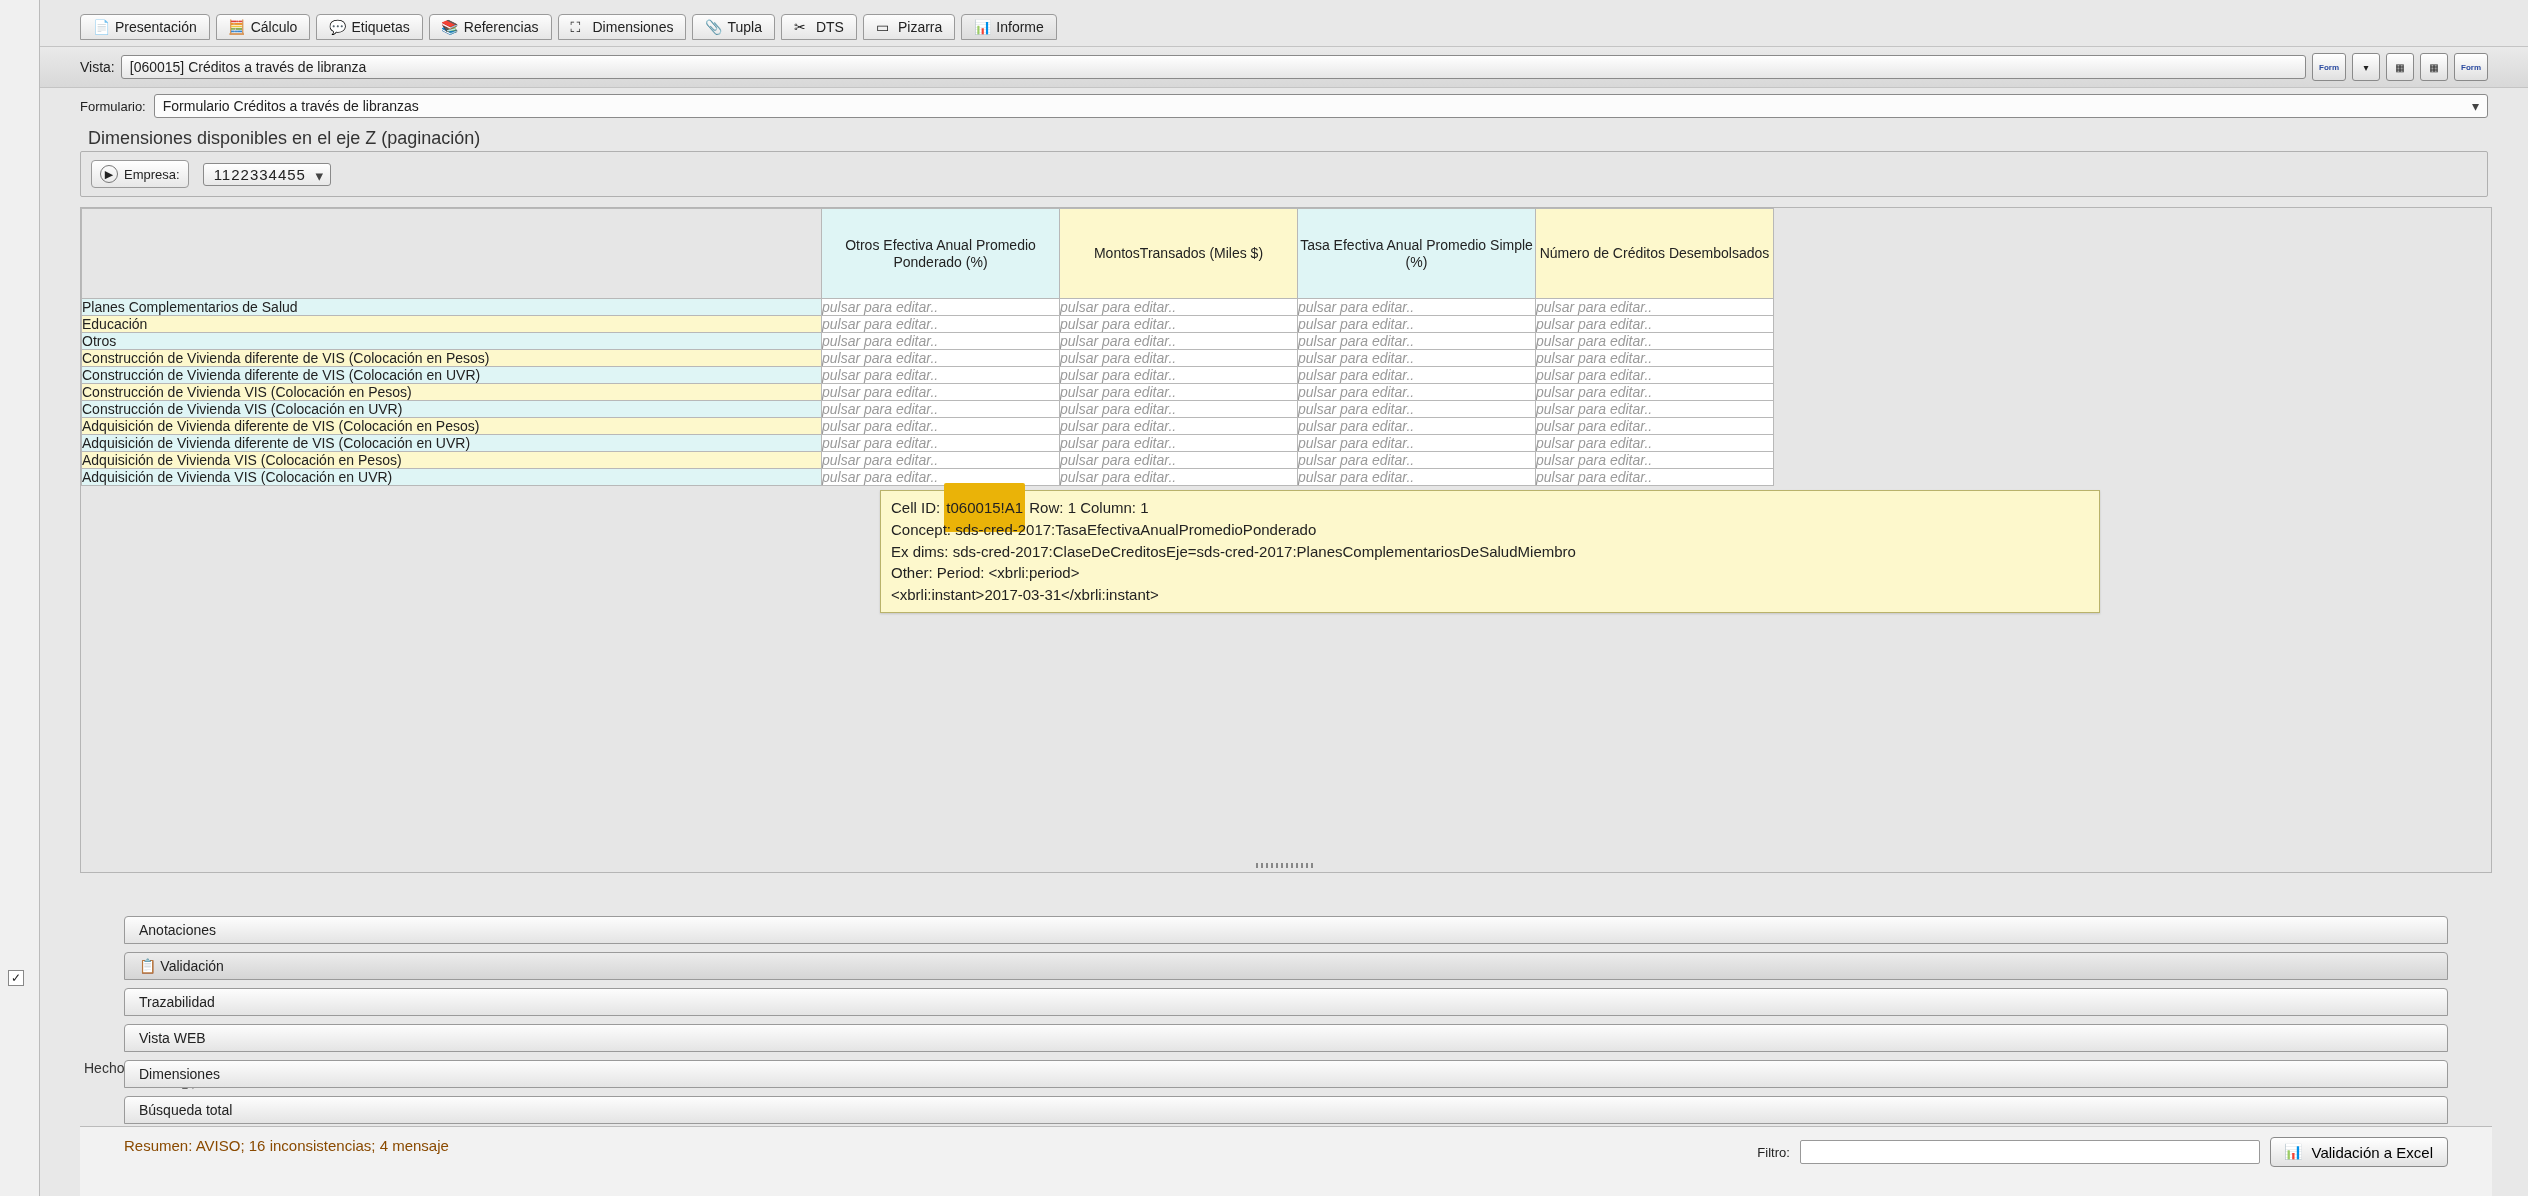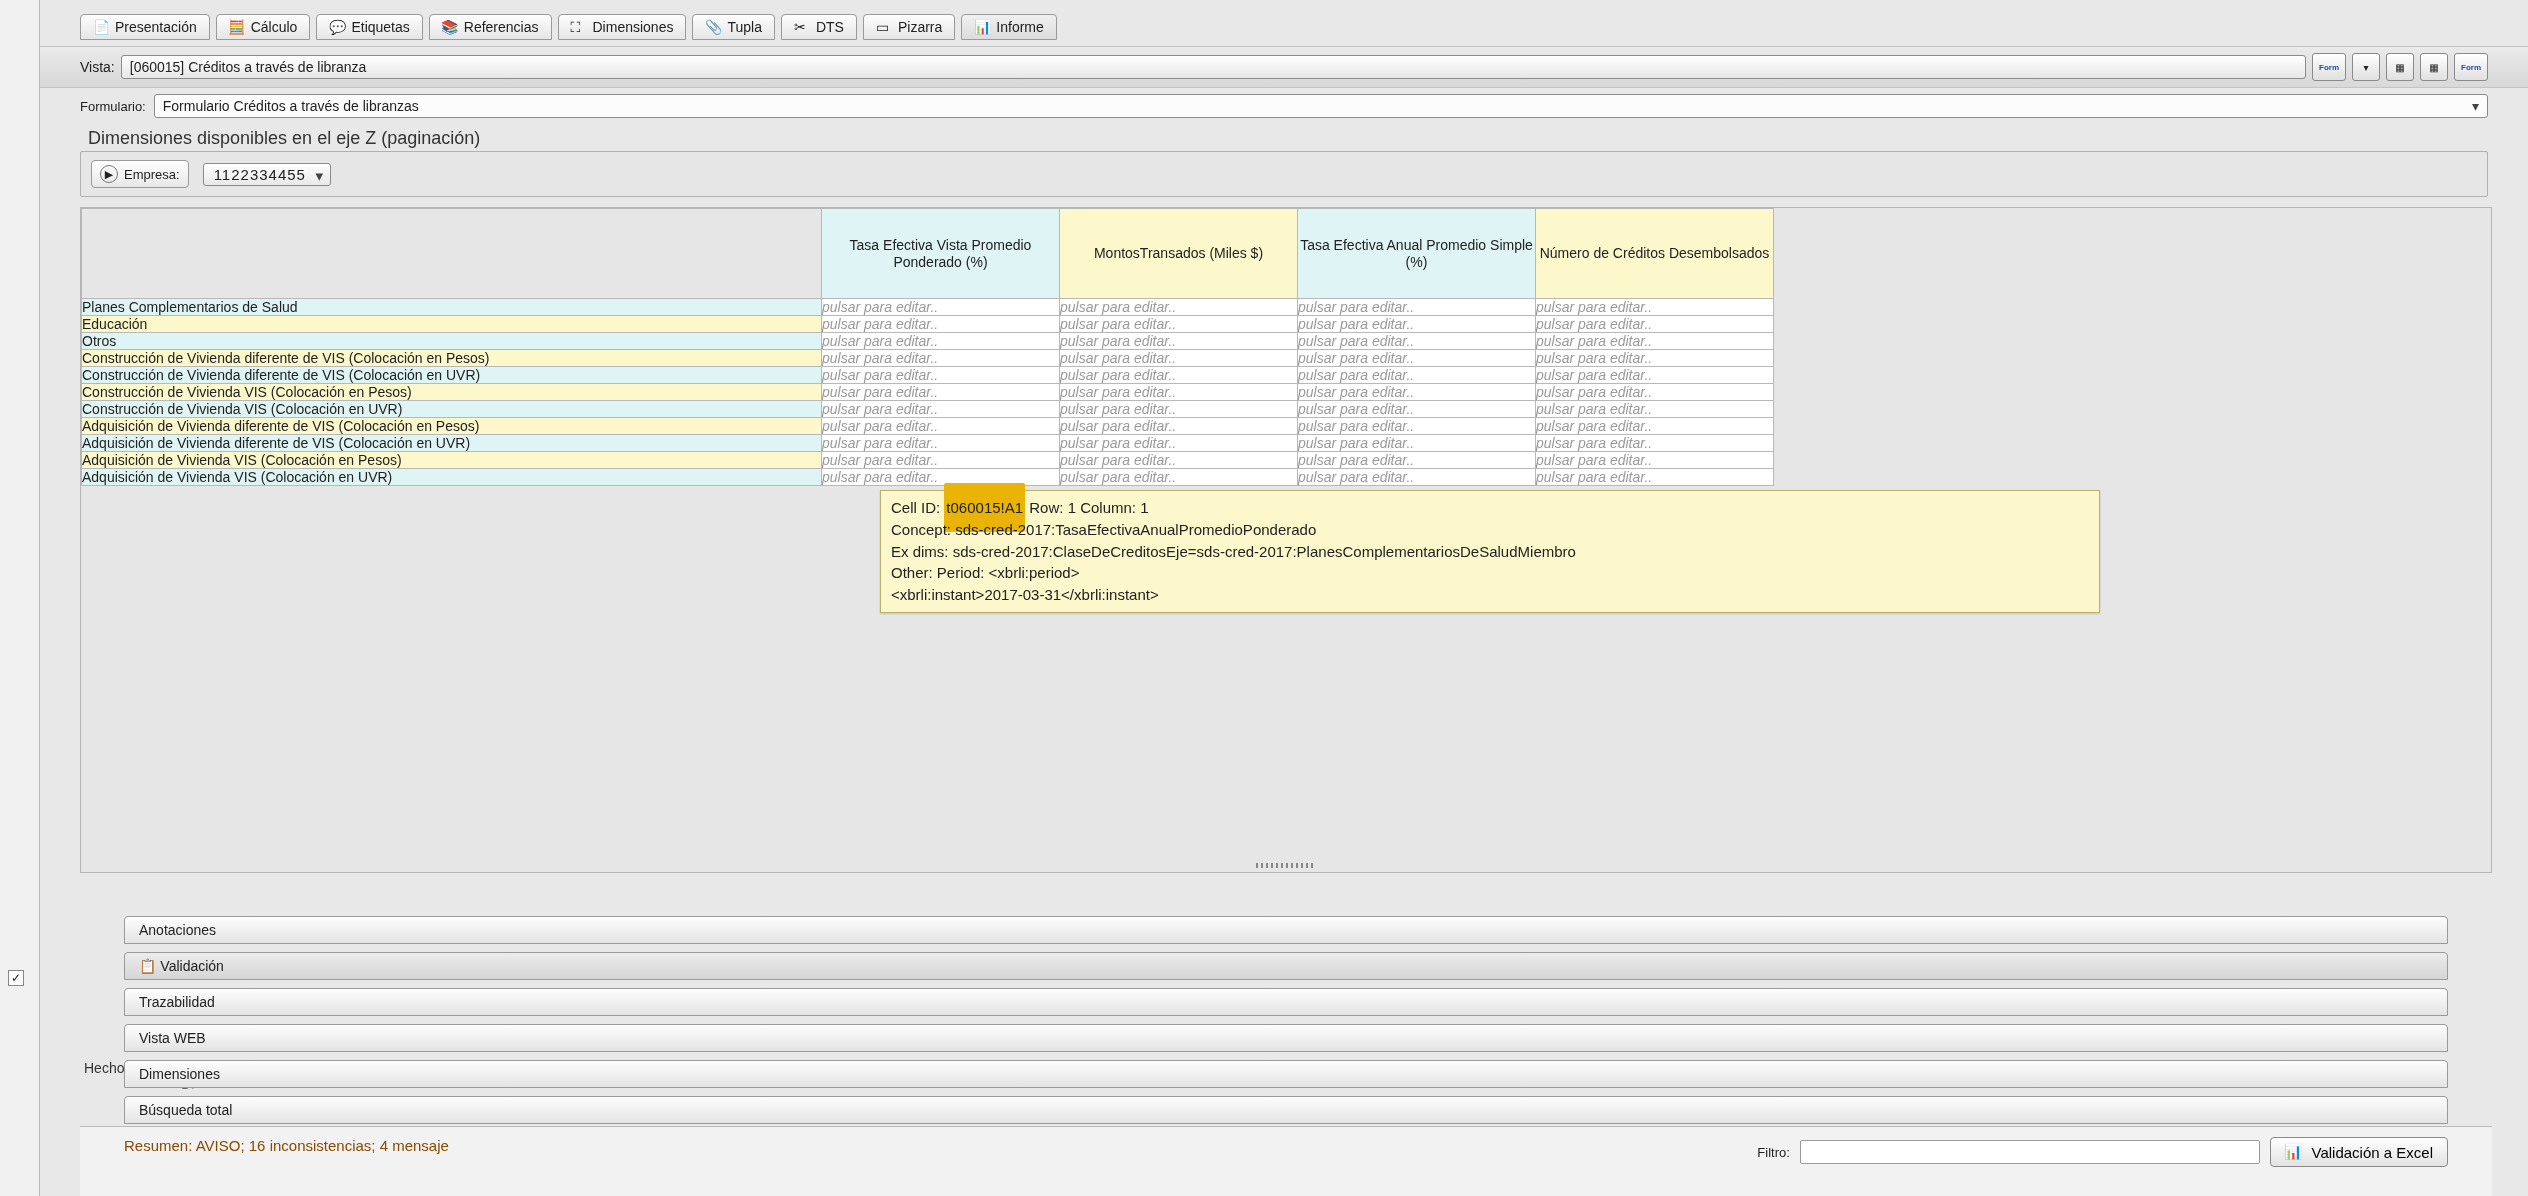--- a/index.html
+++ b/index.html
@@ -149,21 +149,21 @@
         <colgroup>
           <col class="col-rowh">
             <col class="col-d">
             <col class="col-d">
             <col class="col-d">
             <col class="col-d">
         </colgroup>
         <thead>
           <tr>
             <th class="corner"></th>
-            <th class="colh">Tasa Efectiva Vista Promedio Ponderado (%)</th>
+            <th class="colh">Otros Efectiva Anual Promedio Ponderado (%)</th>
             <th class="colh alt">MontosTransados (Miles $)</th>
             <th class="colh">Tasa Efectiva Anual Promedio Simple (%)</th>
             <th class="colh alt">Número de Créditos Desembolsados</th>
           </tr>
         </thead>
         <tbody id="grid-body">
             <tr>
               <td class="rowh">Planes Complementarios de Salud</td>
               <td class="cell">pulsar para editar..</td>
               <td class="cell">pulsar para editar..</td>

